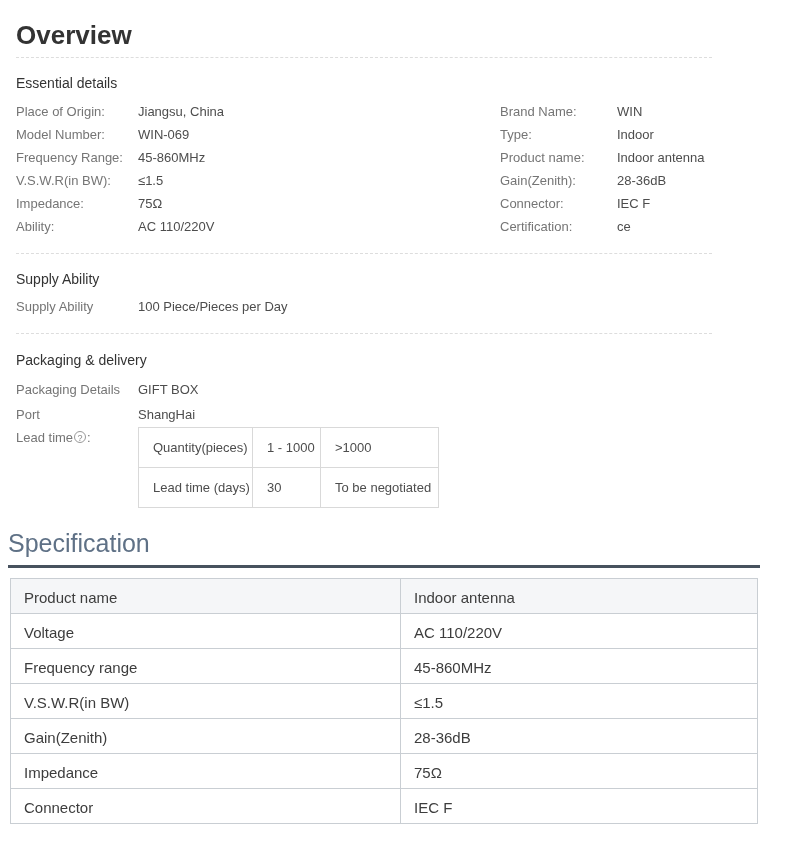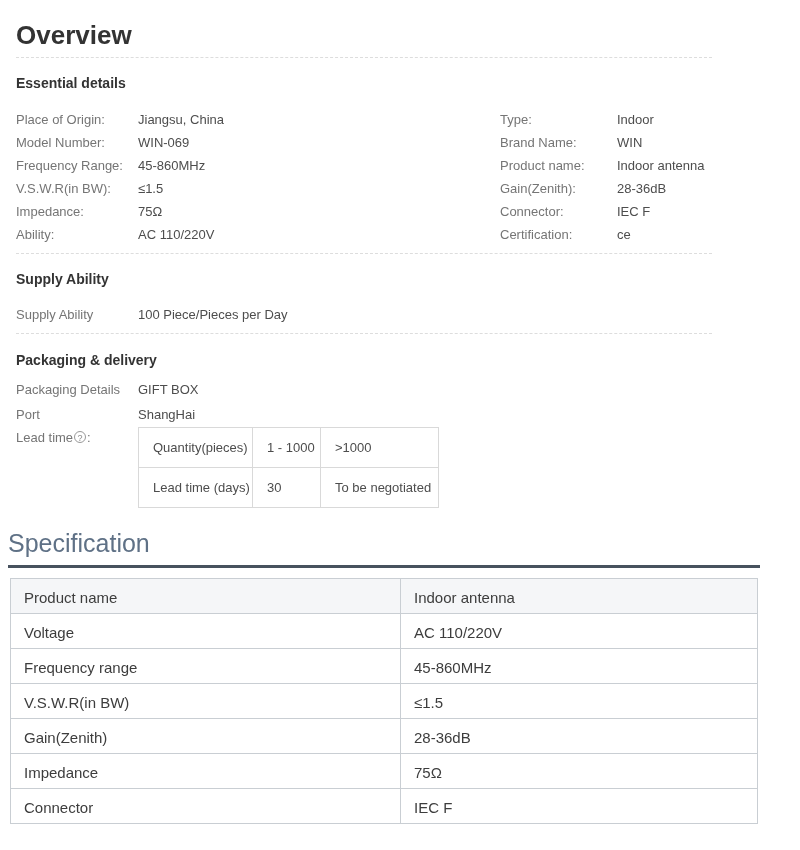--- a/index.html
+++ b/index.html
@@ -17,28 +17,28 @@
     font-size: 26px; line-height: 22px; font-weight: 700;
     color: #333333;
   }
   .dashed-divider {
     border: none;
     border-top: 1px dashed #dddddd;
     margin: 11px 0 0 0; height: 0;
   }
   .sub-title {
     margin: 18px 0 0 0;
-    font-size: 14px; line-height: 15px; font-weight: 700;
+    font-size: 14px; line-height: 15px; font-weight: 400;
     color: #333333;
   }
   .sub-title.packaging-title { margin-top: 19px; }
   .kv-columns { display: flex; margin-top: 13px; }
   .kv-col-left  { width: 484px; }
   .kv-col-right { flex: 1; }
-  .kv-row { display: flex; height: 23px; align-items: flex-end; font-size: 13px; }
+  .kv-row { display: flex; height: 23px; align-items: flex-start; font-size: 13px; }
   .kv-label { color: #757575; flex-shrink: 0; }
   .kv-col-left  .kv-label { width: 122px; }
   .kv-col-right .kv-label { width: 117px; }
   .kv-value { color: #4d4d4d; }
   .single-kv { margin-top: 12px; }
 
   
   .pack-rows { margin-top: 9px; }
   .pack-row { display: flex; height: 25px; align-items: center; font-size: 13px; }
   .pack-row .kv-label { width: 122px; }
@@ -126,27 +126,27 @@
         </div>
 
         <div class="kv-row">
           <span class="kv-label">Ability:</span>
           <span class="kv-value">AC 110/220V</span>
         </div>
       </div>
     <div class="kv-col-right">
 
         <div class="kv-row">
+          <span class="kv-label">Brand Name:</span>
+          <span class="kv-value">WIN</span>
+        </div>
+
+        <div class="kv-row">
           <span class="kv-label">Type:</span>
           <span class="kv-value">Indoor</span>
-        </div>
-
-        <div class="kv-row">
-          <span class="kv-label">Brand Name:</span>
-          <span class="kv-value">WIN</span>
         </div>
 
         <div class="kv-row">
           <span class="kv-label">Product name:</span>
           <span class="kv-value">Indoor antenna</span>
         </div>
 
         <div class="kv-row">
           <span class="kv-label">Gain(Zenith):</span>
           <span class="kv-value">28-36dB</span>

